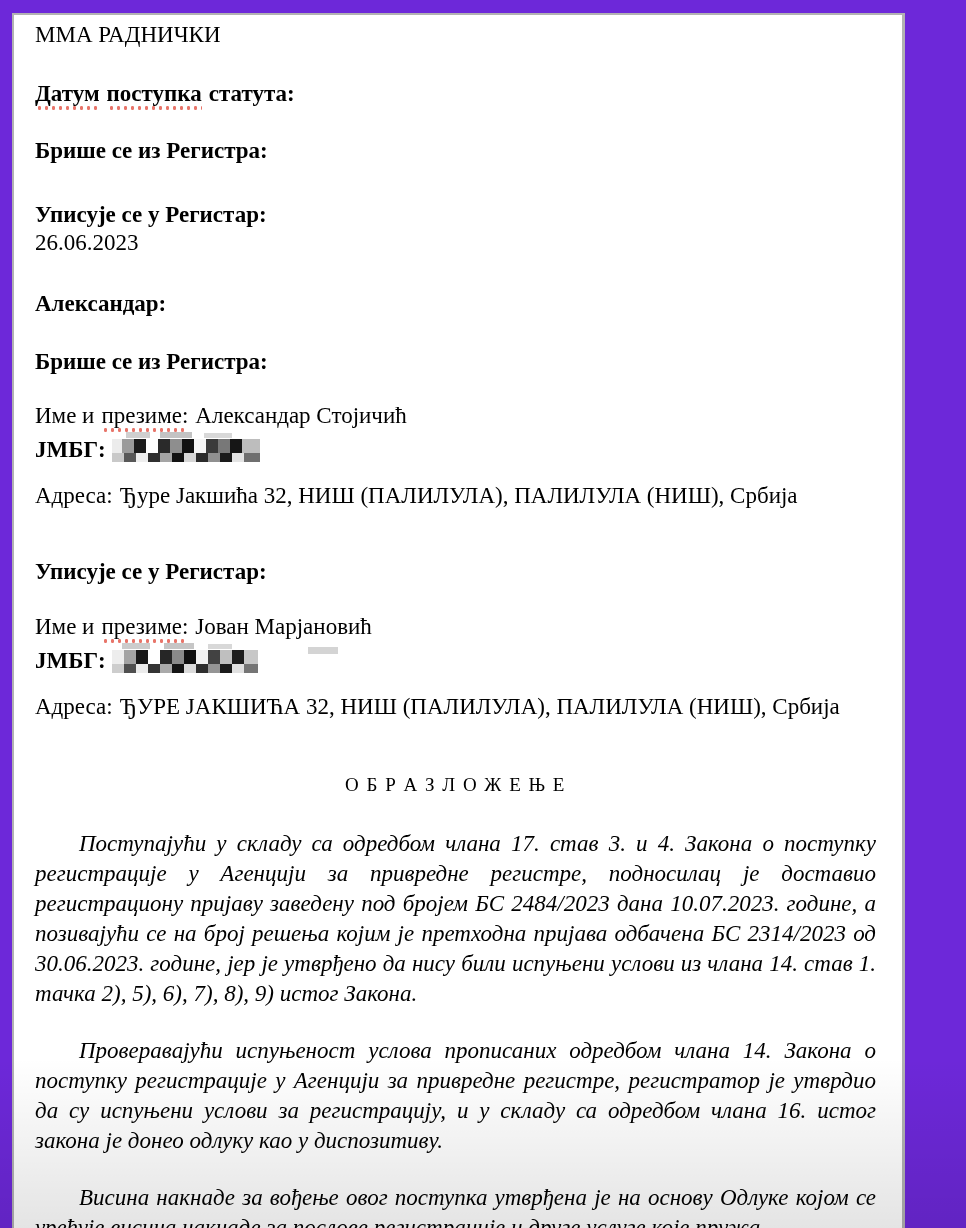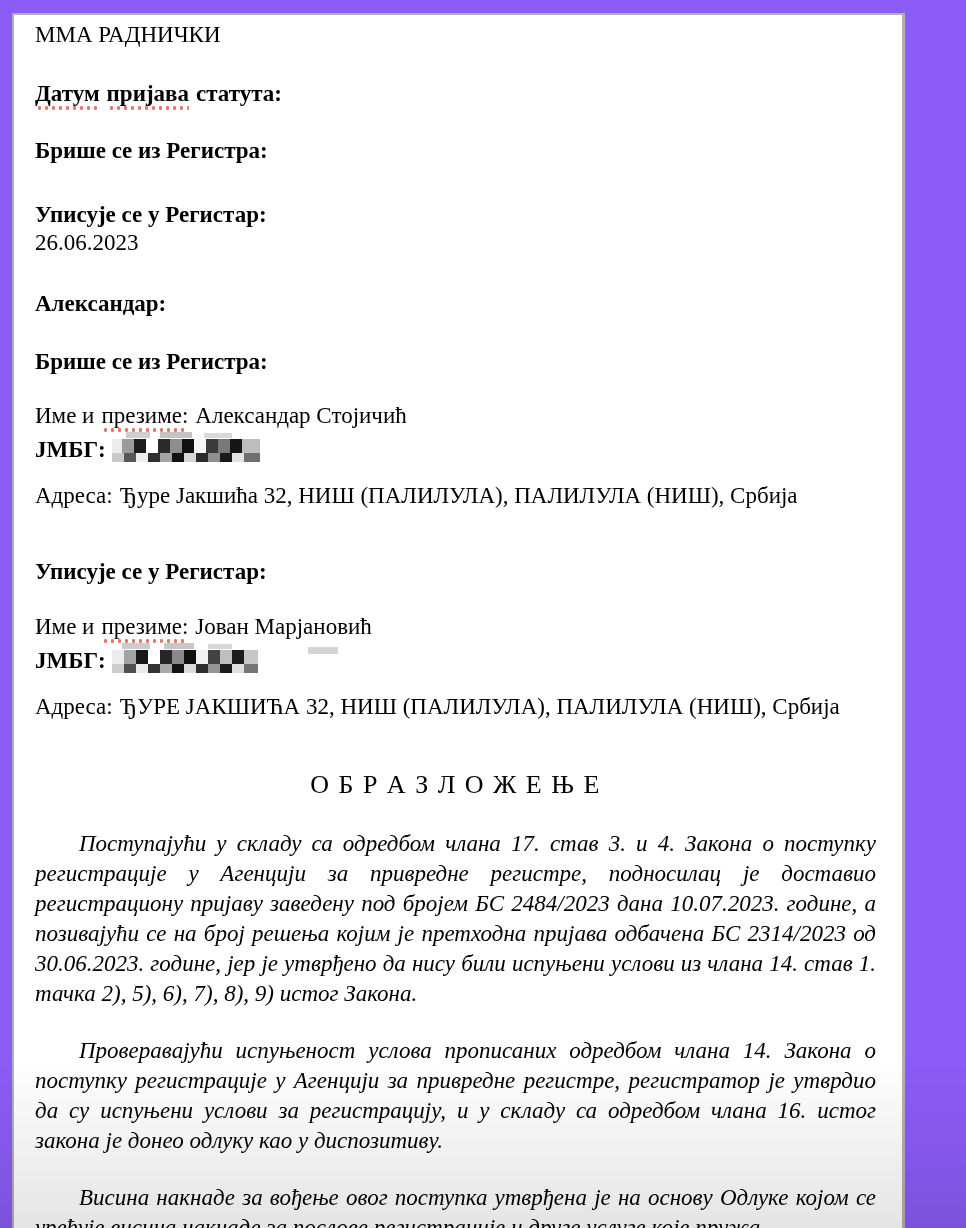--- a/index.html
+++ b/index.html
@@ -10,21 +10,21 @@
     overflow: hidden;
     background: #ffffff;
     font-family: "Liberation Serif", "DejaVu Serif", serif;
     color: #000;
   }
   .viewport {
     position: relative;
     width: 966px;
     height: 1228px;
     overflow: hidden;
-    background: #8b5cf6;
+    background: #6d28d9;
   }
   
   .page {
     position: absolute;
     left: 12px;
     top: 13px;
     width: 893px;
     height: 1300px;
     background: #fff;
     border-top: 2px solid #b2b2b2;
@@ -62,21 +62,21 @@
   .mt-adresa   { margin-top: 16px; }
   .mt-upisuje2 { margin-top: 48px; }
   .mt-ime2     { margin-top: 27px; }
   .mt-heading  { margin-top: 50px; }
   .jmbg-line { line-height: 30px; }
   .mosaic {
     vertical-align: -9px;
     margin-left: 6px;
   }
   .heading {
-    font-size: 26px;
+    font-size: 19px;
     line-height: 28px;
     text-align: center;
     letter-spacing: 1.5px;
   }
   .para {
     margin: 30px 0 0 0;
     font-size: 23px;
     line-height: 30px;
     text-align: justify;
     text-indent: 44px;
@@ -97,21 +97,21 @@
 </head>
 <body>
 
 <div class="viewport">
   <div class="page">
     <div class="content">
 
       <div class="line mt-title">ММА РАДНИЧКИ</div>
 
       <div class="line bold mt-statute">
-        <span class="w spell">Датум</span><span class="w spell">пријава</span><span class="w">статута:</span>
+        <span class="w spell">Датум</span><span class="w spell">поступка</span><span class="w">статута:</span>
       </div>
 
       <div class="line bold mt-brise1">Брише се из Регистра:</div>
 
       <div class="line bold mt-upisuje1">Уписује се у Регистар:</div>
       <div class="line">26.06.2023</div>
 
       <div class="line bold mt-zastup">Александар:</div>
 
       <div class="line bold mt-brise2">Брише се из Регистра:</div>

